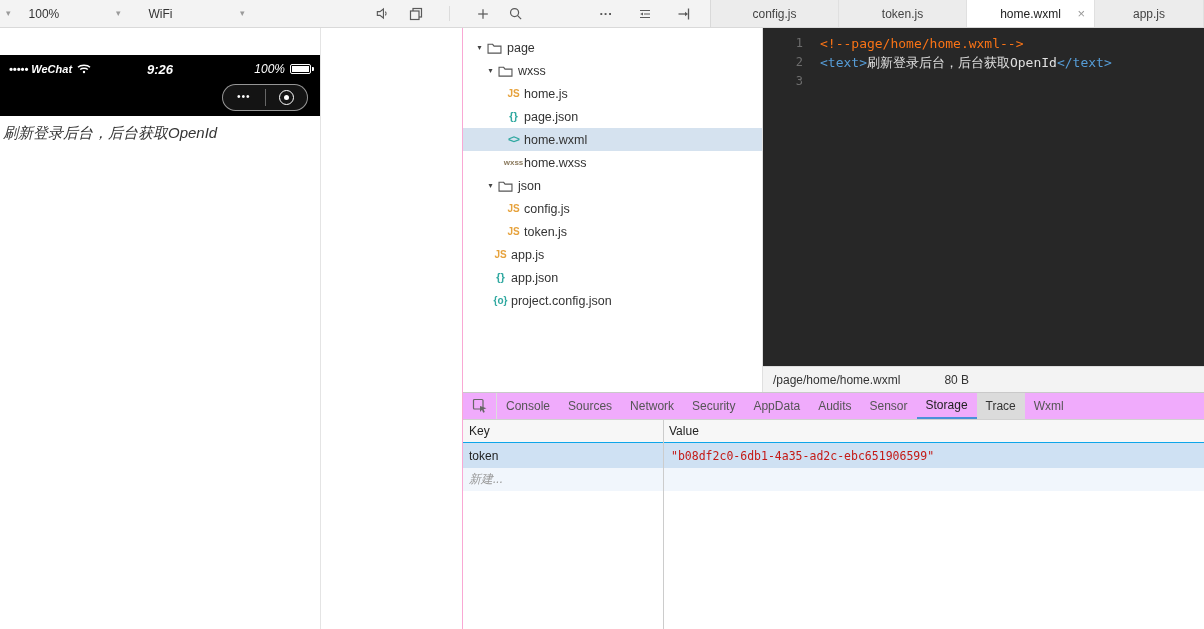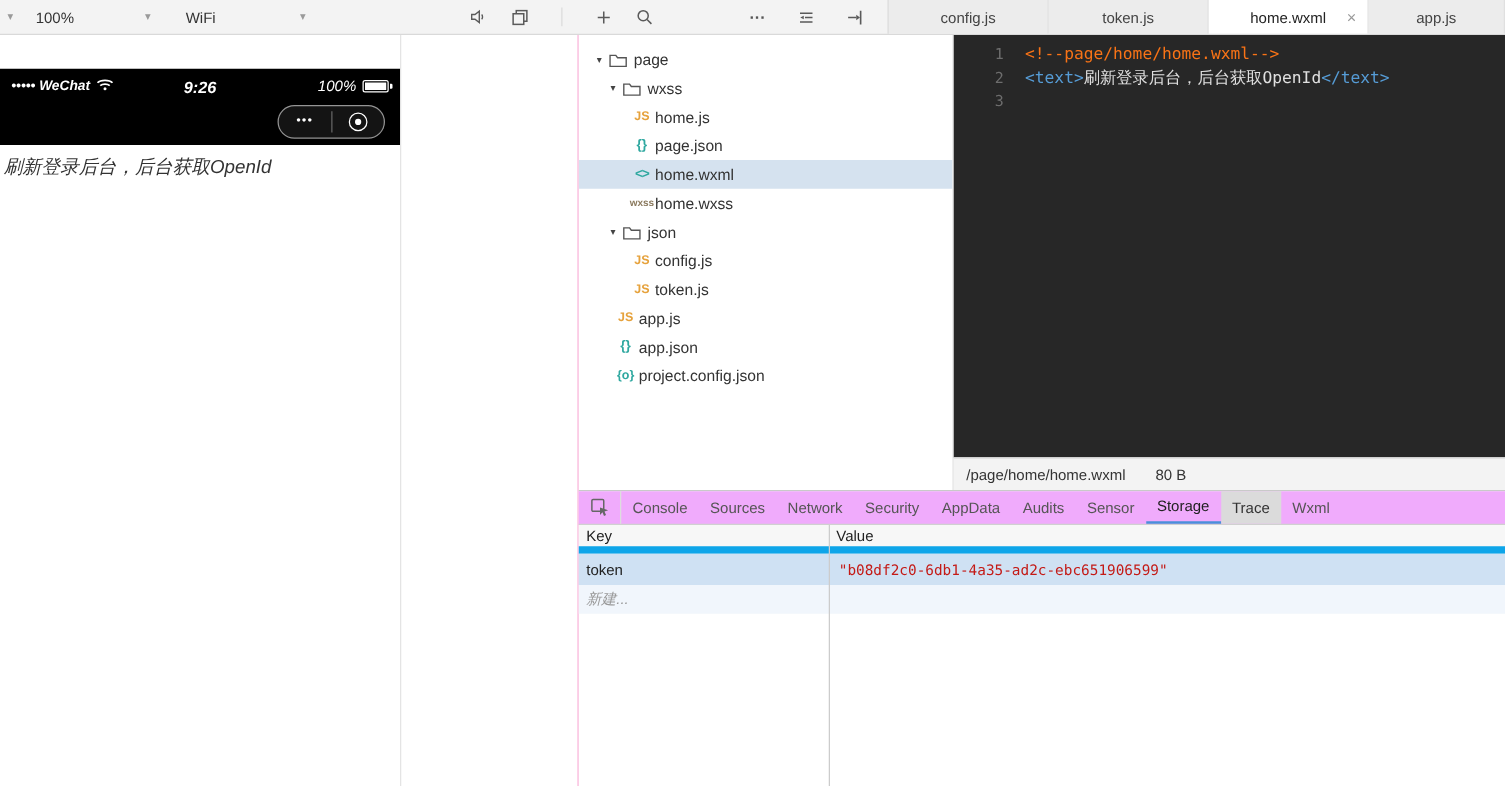--- a/index.html
+++ b/index.html
@@ -64,34 +64,34 @@
   .lv0 { padding-left:10px; } .lv1 { padding-left:21px; } .lv2 { padding-left:40px; } .lv1b { padding-left:27px; }
   
   .editor-col { flex:1; display:flex; flex-direction:column; min-width:0; }
   .code { flex:1; background:#272727; font-family:"DejaVu Sans Mono","Liberation Mono",monospace; font-size:13px; padding-top:6px; overflow:hidden; }
   .cline { display:flex; height:19px; line-height:19px; white-space:pre; }
   .lno { width:40px; flex:none; text-align:right; color:#6d6d6d; font-size:12px; }
   .ltext { padding-left:17px; }
   .tok-comment { color:#f97316; }
   .tok-tag { color:#569cd6; }
   .tok-plain { color:#e0e0e0; }
-  .estatus { height:26px; flex:none; background:#f3f3f3; border-top:1px solid #ddd; display:flex; align-items:center; font-size:12px; color:#333; padding-left:10px; gap:24px; }
+  .estatus { height:26px; flex:none; background:#f3f3f3; border-top:1px solid #ddd; display:flex; align-items:center; font-size:12px; color:#333; padding-left:10px; gap:44px; }
   
   .devtools { flex:1; border-top:1px solid #c9c9c9; display:flex; flex-direction:column; background:#fff; min-height:0; }
   .dt-tabbar { height:27px; flex:none; background:#f0abfc; border-bottom:1px solid #d0d0d0; display:flex; align-items:stretch; font-size:12px; color:#555; }
   .dt-inspect { width:34px; flex:none; display:flex; align-items:center; justify-content:center; border-right:1px solid #ddd; }
   .dt-tab { padding:0 9px; display:flex; align-items:center; cursor:default; }
   .dt-tab.active { color:#222; border-bottom:2px solid #4a90d9; }
   .dt-tab.alt { background:#dbdbdb; color:#333; }
   .dt-toolbar { height:27px; flex:none; background:#f3f3f3; border-bottom:1px solid #d8d8d8; display:flex; align-items:center; padding-left:8px; }
   .dt-filter { width:162px; height:19px; margin-left:20px; border:1px solid #c7c7c7; font-size:12px; padding:0 5px; color:#333; background:#fff; font-family:inherit; }
   .dt-size { margin-left:24px; font-size:12px; color:#333; display:flex; gap:5px; }
   .dt-table { flex:1; position:relative; min-height:0; font-size:12px; }
   .col-div { position:absolute; left:200px; top:0; bottom:0; width:1px; background:#ccc; }
-  .dt-hrow { height:23px; display:grid; grid-template-columns:200px 1fr; align-items:center; background:#f7f7f7; border-bottom:6px solid #0ea5e9; color:#333; }
+  .dt-hrow { height:23px; display:grid; grid-template-columns:200px 1fr; align-items:center; background:#f7f7f7; border-bottom:1px solid #0ea5e9; color:#333; }
   .dt-row { height:25px; display:grid; grid-template-columns:200px 1fr; align-items:center; }
   .dt-row.selected { background:#cfe1f3; }
   .dt-row.newrow { height:23px; background:#f1f6fc; }
   .dt-key { padding-left:6px; color:#222; }
   .dt-val { padding-left:8px; font-family:"DejaVu Sans Mono","Liberation Mono",monospace; font-size:11.5px; color:#c41a16; }
   .dt-new { padding-left:6px; font-style:italic; color:#999; }
 </style>
 </head>
 <body>
 

